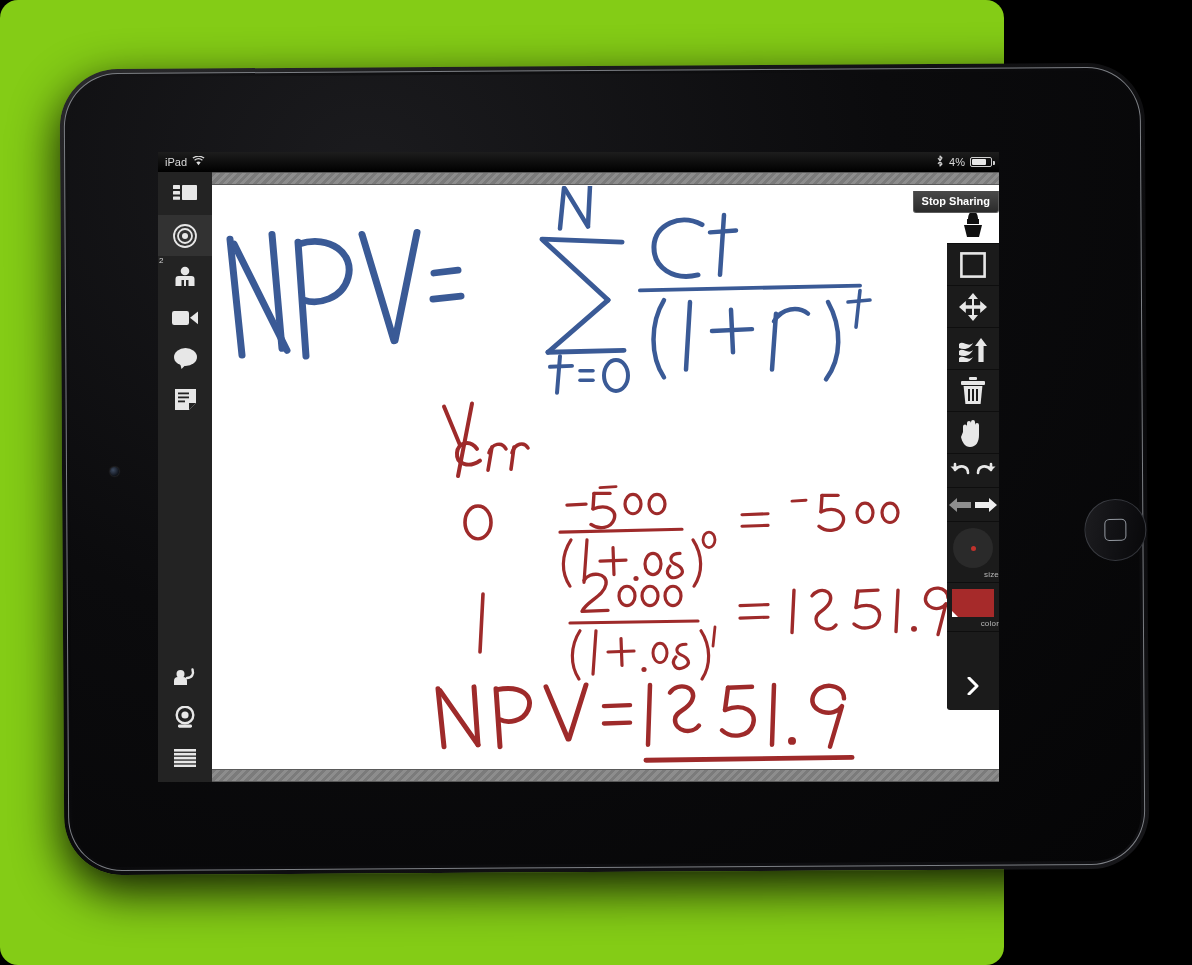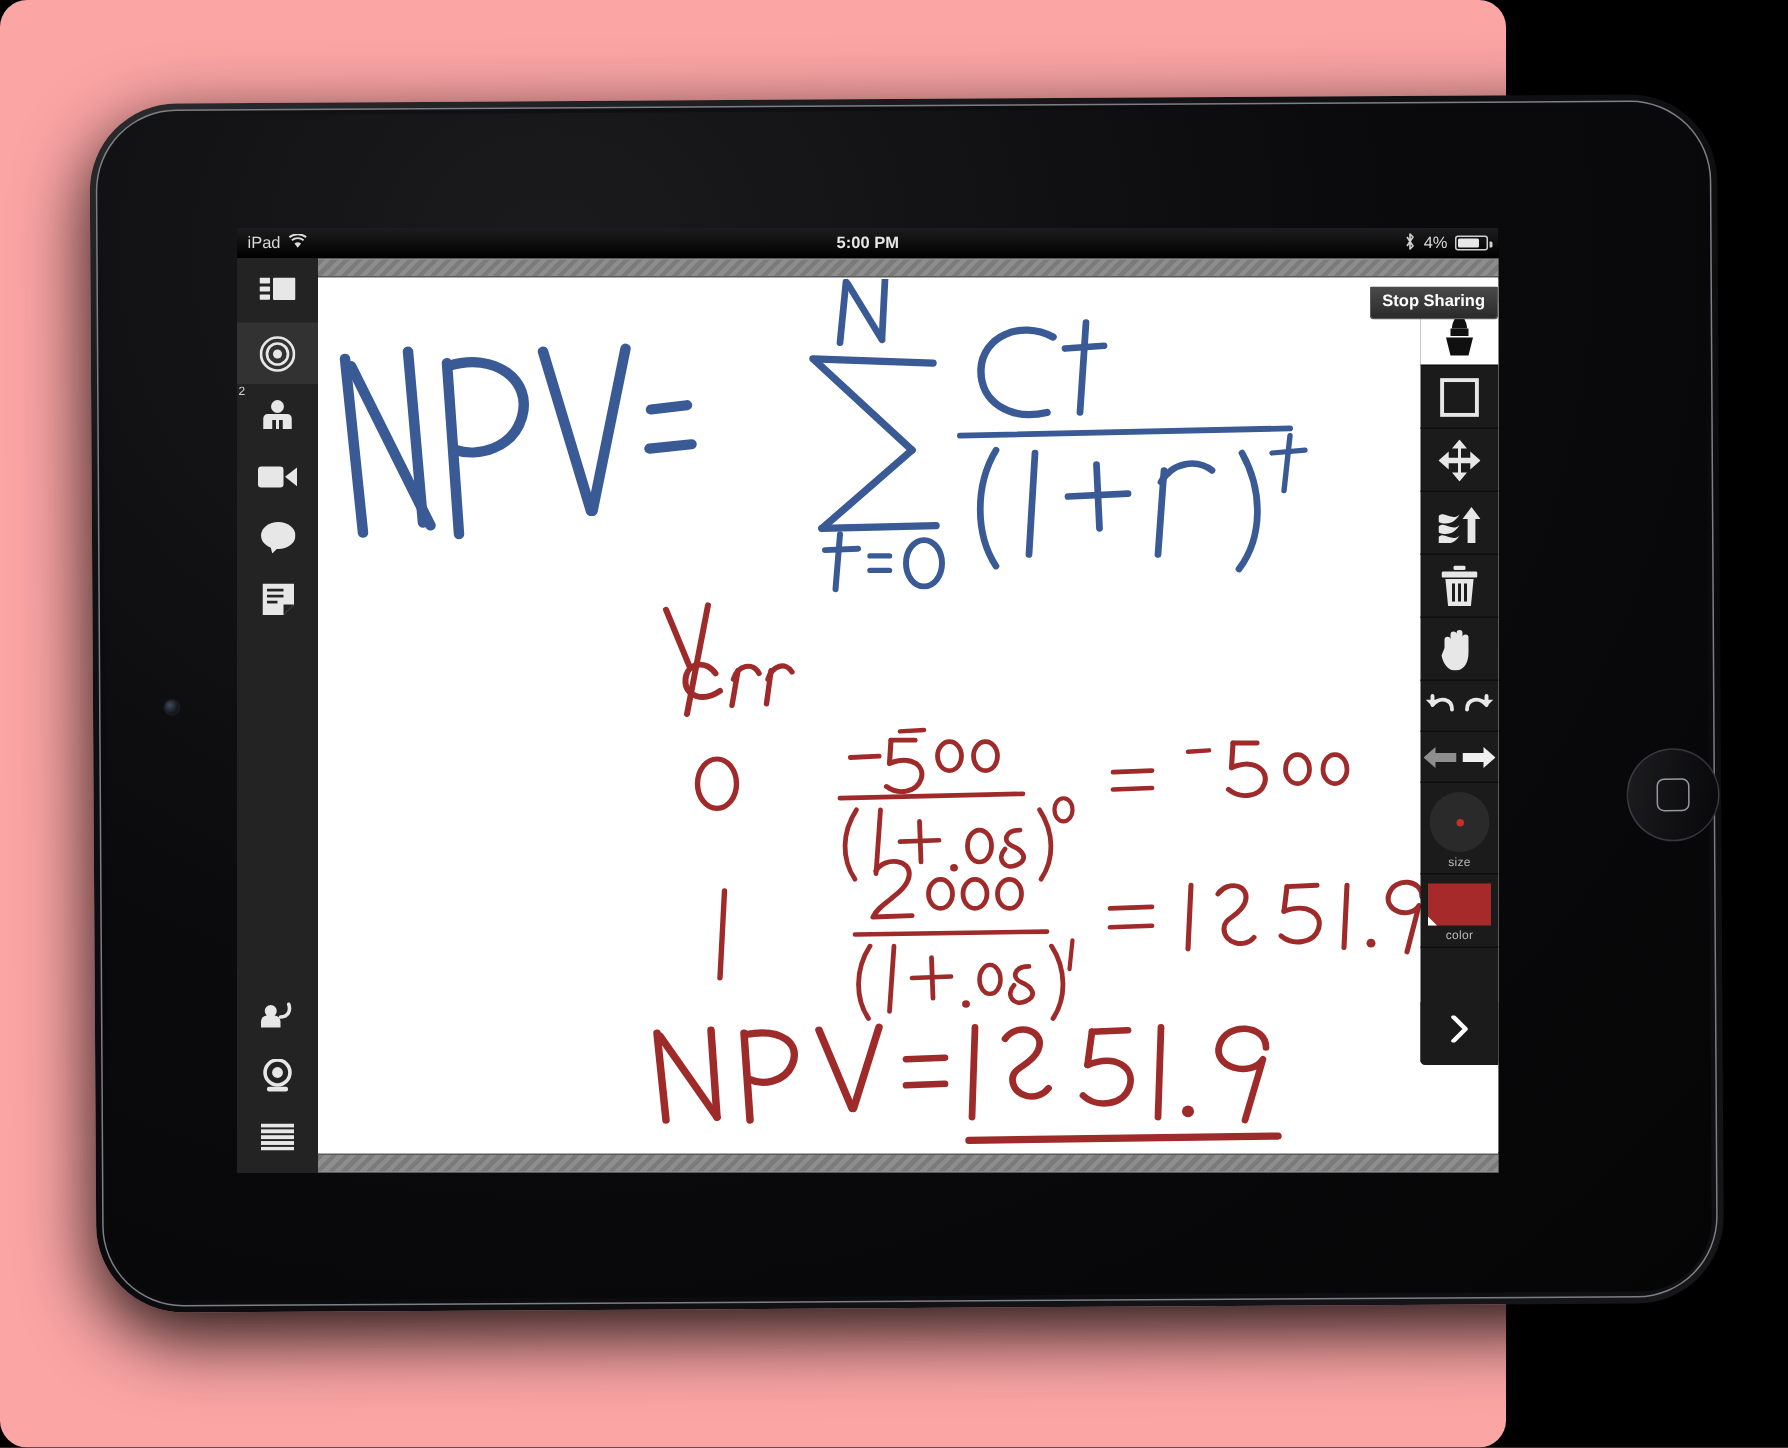--- a/index.html
+++ b/index.html
@@ -4,21 +4,21 @@
 <style>
   * { box-sizing: border-box; }
   html, body {
     margin: 0; padding: 0;
     width: 1192px; height: 965px;
     background: #000;
     font-family: "Liberation Sans", sans-serif;
     overflow: hidden;
   }
 
-  #stage { position: relative; width: 1004px; height: 965px; background: #fca5a5; border-radius: 18px; }
+  #stage { position: relative; width: 1004px; height: 965px; background: #84cc16; border-radius: 18px; }
 
   
   #device {
     position: absolute;
     left: 62px; top: 66px;
     width: 1085px; height: 806px;
     border-radius: 58px;
     background: linear-gradient(160deg,#2b2b2d 0%,#111113 26%,#0a0a0c 62%,#17171a 100%);
     box-shadow: 0 16px 48px rgba(0,0,0,0.9);
     transform: rotate(-0.35deg);
@@ -142,21 +142,21 @@
   .tool {
     height: 42px; display: flex; align-items: center; justify-content: center;
     border-bottom: 1px solid #0e0e0e;
     position: relative;
   }
   .tool.selected { background: #ffffff; }
   .tool.selected .ico { fill: #101010; }
   .tool-row { display: flex; align-items: center; justify-content: space-around; height: 34px; border-bottom: 1px solid #0e0e0e; }
   .tool-row > span { display:flex; align-items:center; justify-content:center; width: 22px; height: 22px; }
   .tool-pad { padding: 6px 0 3px 0; border-bottom: 1px solid #0e0e0e; text-align: center; }
-  .tool-label { color: #b9b9b9; font-size: 8px; margin-top: 2px; letter-spacing: .2px; }
+  .tool-label { color: #b9b9b9; font-size: 8px; margin-top: 2px; letter-spacing: .2px; text-align: right; }
   #size-circle {
     width: 40px; height: 40px; border-radius: 50%;
     background: #2a2a2a; margin: 0 auto;
     display: flex; align-items: center; justify-content: center;
   }
   #size-dot { width: 5px; height: 5px; border-radius: 50%; }
   #color-swatch {
     width: 42px; height: 28px; margin: 0 auto;
     position: relative;
   }
@@ -192,21 +192,20 @@
       <div id="status-left">
         <span>iPad</span>
         <span>
           <svg width="13" height="10" viewBox="0 0 13 10">
             <path d="M6.5 9.2 L4.3 6.3 a3.7 3.7 0 0 1 4.4 0 Z" fill="#dcdcdc"></path>
             <path d="M2.6 4.2 a6.4 6.4 0 0 1 7.8 0" stroke="#dcdcdc" stroke-width="1.3" fill="none"></path>
             <path d="M0.9 2.1 a9.3 9.3 0 0 1 11.2 0" stroke="#dcdcdc" stroke-width="1.3" fill="none"></path>
           </svg>
         </span>
       </div>
-      <div id="status-center">5:00 PM</div>
       <div id="status-right">
         <span>
           <svg width="8" height="12" viewBox="0 0 8 12">
             <path d="M2 3 L6 9 L4 11 L4 1 L6 3 L2 9" stroke="#cfcfcf" stroke-width="1.1" fill="none" stroke-linejoin="round"></path>
           </svg>
         </span>
         <span>4%</span>
         <span class="batt-body">
             <span class="batt-fill" style="width: 72%;"></span>
           </span>

